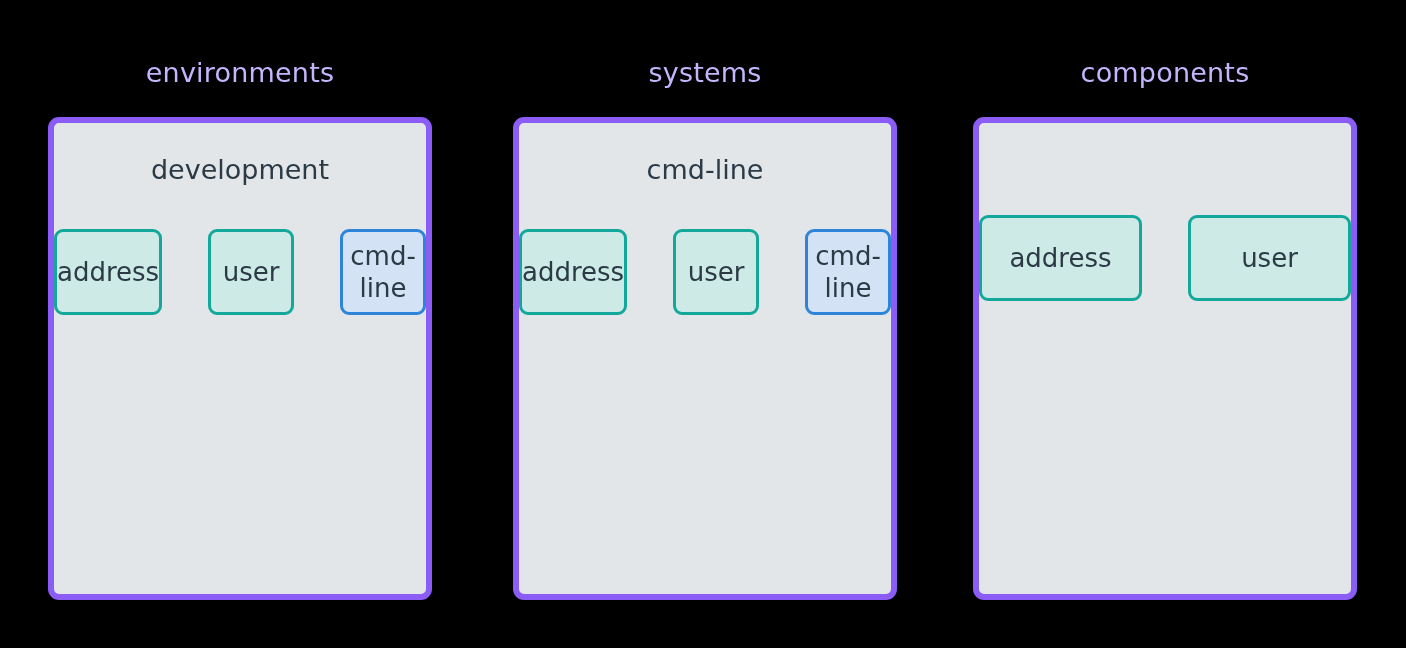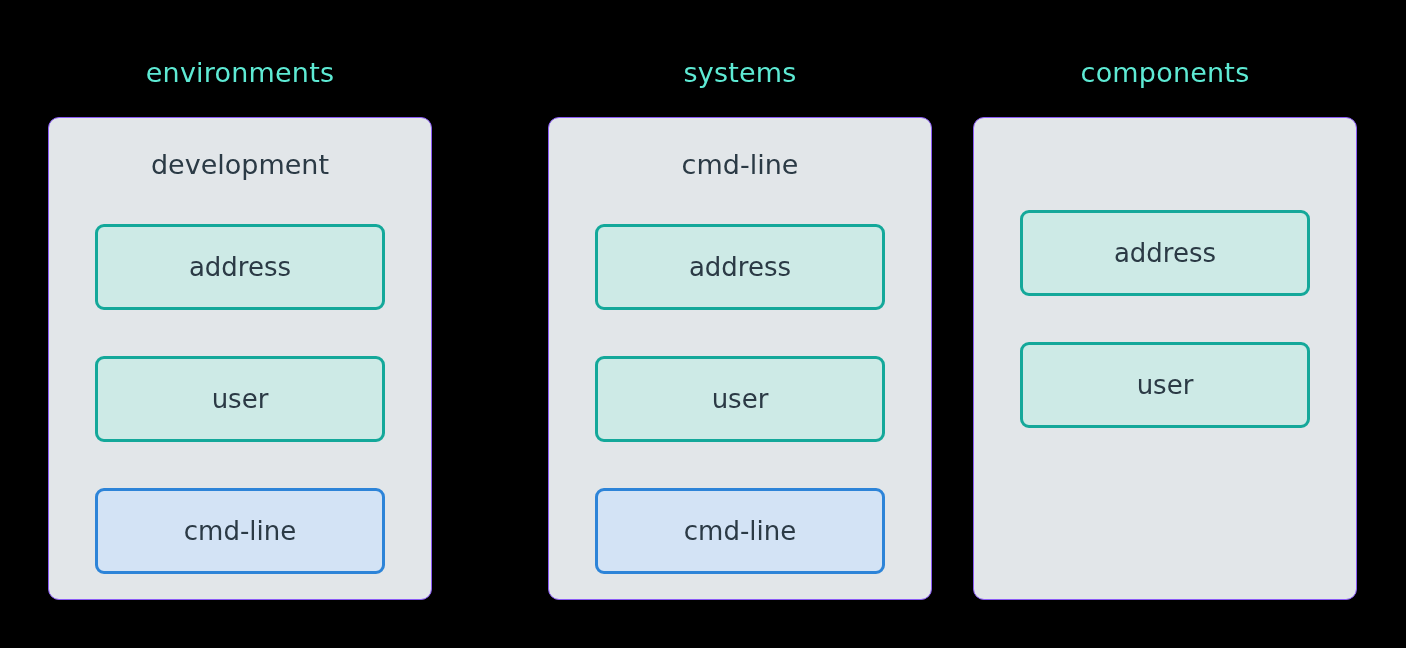--- a/index.html
+++ b/index.html
@@ -30,54 +30,53 @@
   }
 
   .column-header {
     position: absolute;
     top: 56px;
     left: 0;
     width: 100%;
     text-align: center;
     font-size: 27px;
     font-weight: 400;
-    color: #5eead4;
+    color: #c4b5fd;
     letter-spacing: 0.2px;
     line-height: 34px;
   }
 
   .panel {
     position: absolute;
     top: 117px;
     left: 0;
     width: 384px;
     height: 483px;
     background: #e2e6e9;
-    border: 1px solid #8b5cf6;
+    border: 6px solid #8b5cf6;
     border-radius: 11px;
   }
 
   .panel-title {
     position: absolute;
     top: 30px;
     left: 0;
     width: 100%;
     text-align: center;
     font-size: 27px;
     font-weight: 400;
     color: #2b3a45;
     line-height: 34px;
   }
 
   .items {
     position: absolute;
     left: 0;
     width: 100%;
     display: flex;
-    flex-direction: column;
     align-items: center;
   }
 
   .items.with-title { top: 106px; gap: 46px; }
   .items.no-title   { top: 92px;  gap: 46px; }
 
   .node {
     width: 290px;
     height: 86px;
     display: flex;
@@ -116,21 +115,21 @@
           </div>
           <div class="node teal">
             <span>user</span>
           </div>
           <div class="node blue">
             <span>cmd-line</span>
           </div>
         </div>
       </div>
     </div>
-    <div class="column" style="left: 513px; margin-left: 35px;">
+    <div class="column" style="left: 513px;">
       <div class="column-header">systems</div>
       <div class="panel">
         <div class="panel-title">cmd-line</div>
         <div class="items with-title">
           <div class="node teal">
             <span>address</span>
           </div>
           <div class="node teal">
             <span>user</span>
           </div>

